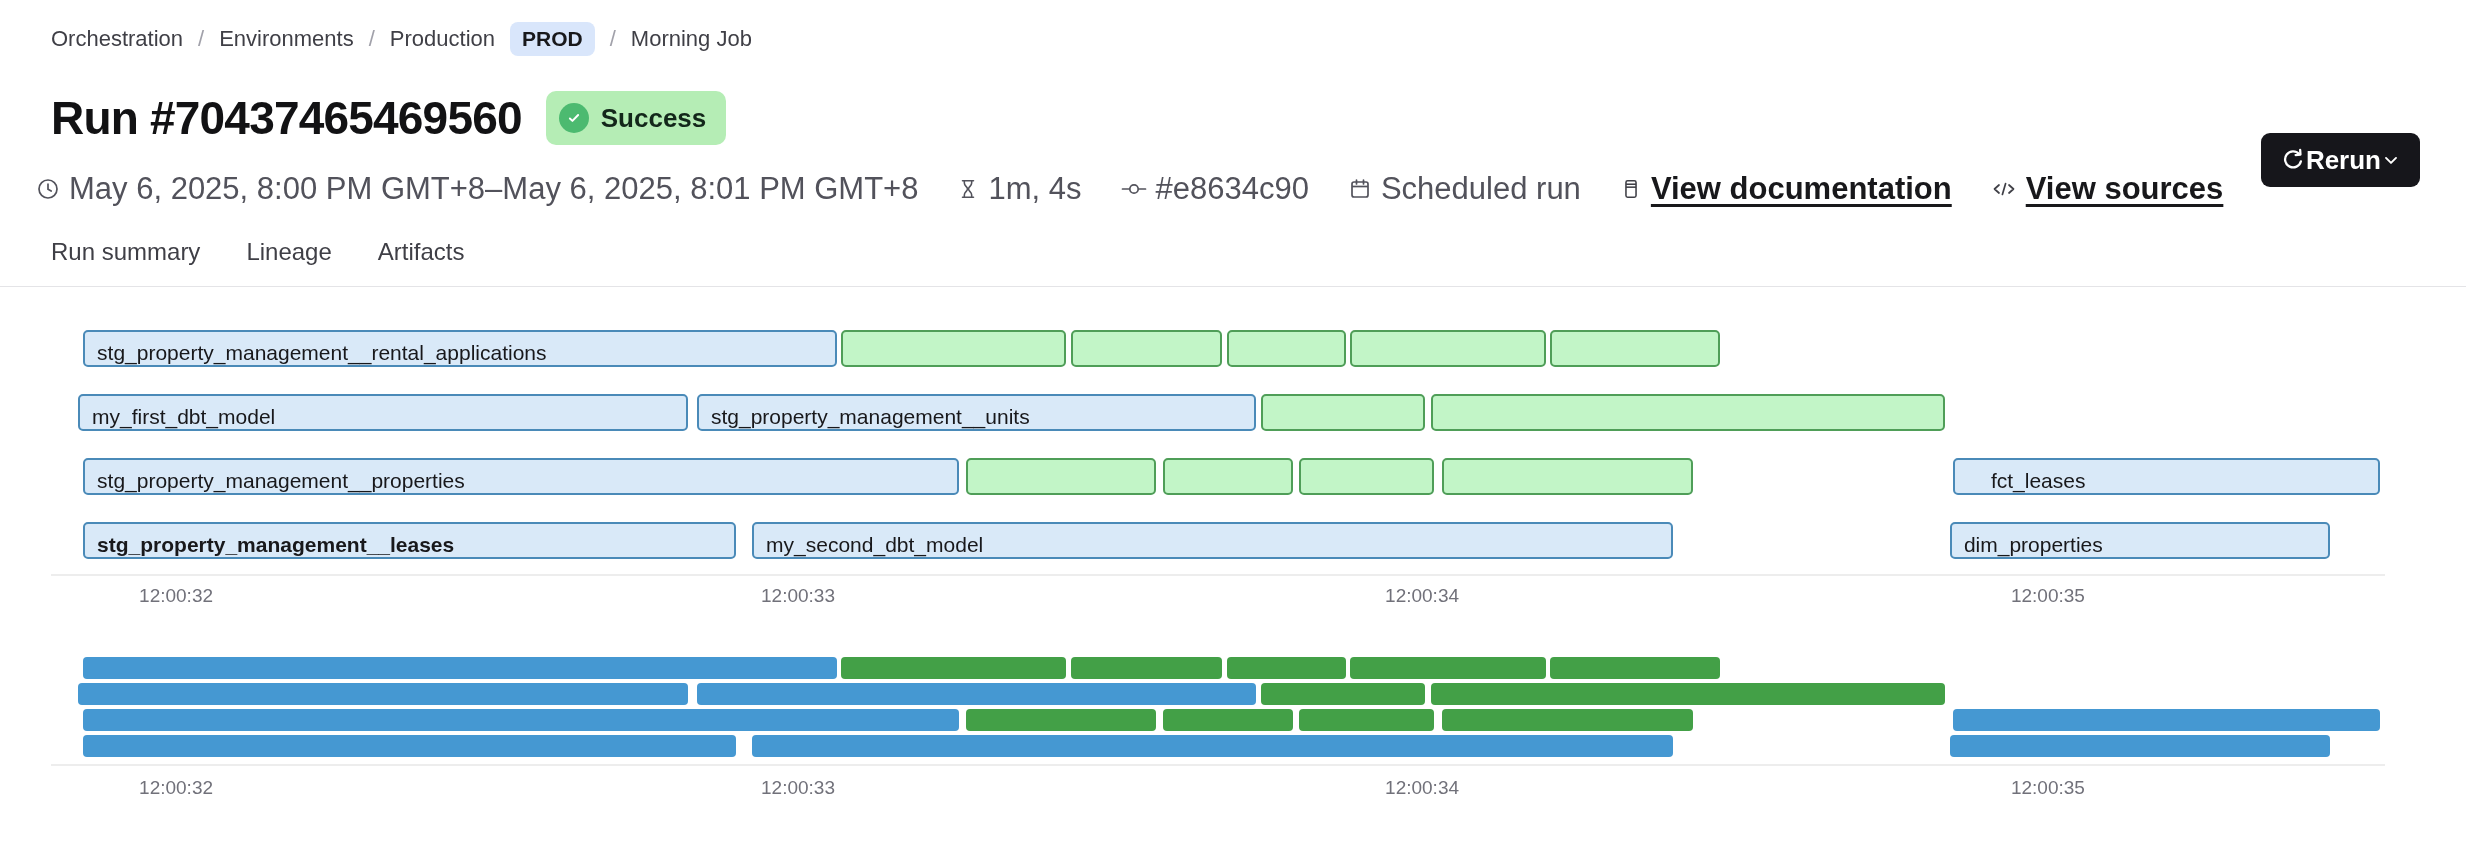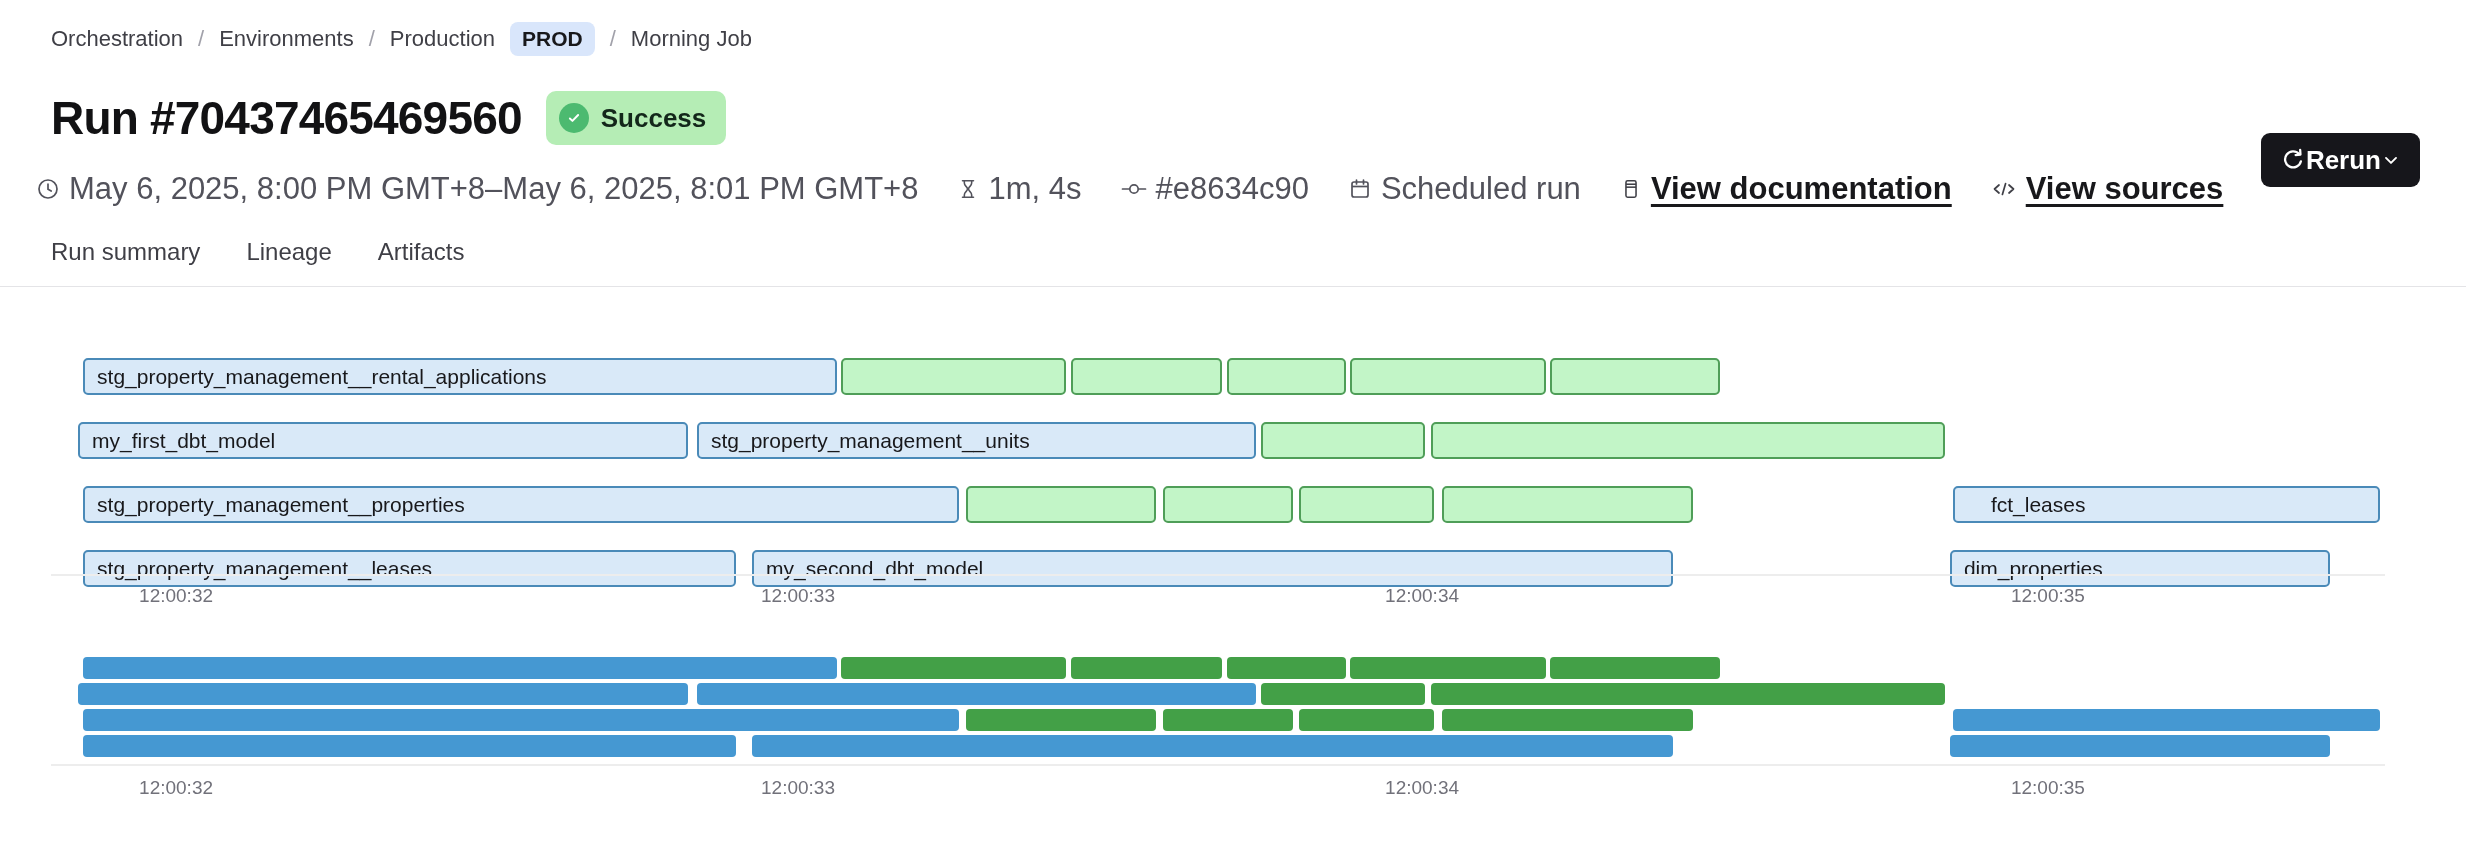--- a/index.html
+++ b/index.html
@@ -28,21 +28,21 @@
   .meta-row svg {flex:0 0 auto;}
 
   
   .tabs {position:absolute; left:51px; top:226px; display:flex; align-items:flex-start; gap:46px; font-size:24px; color:#3f3f46; height:60px;}
   .tab {cursor:pointer; padding:12px 0;}
   .tab.active {border:2px solid #2e5fd7; border-radius:8px; padding:12px 20px; color:#0f0f10; font-weight:700;}
   .tabs-divider {position:absolute; left:0; top:286px; width:2466px; height:1px; background:#e4e4e7;}
 
   
   .gantt {position:absolute; left:78px; top:330px; width:2307px; height:232px;}
-  .gantt-bar {position:absolute; height:37px; border-radius:5px; box-sizing:border-box; border:2px solid; display:flex; align-items:center; overflow:hidden; cursor:pointer;margin-top:28px;}
+  .gantt-bar {position:absolute; height:37px; border-radius:5px; box-sizing:border-box; border:2px solid; display:flex; align-items:flex-end; overflow:hidden; cursor:pointer;}
   .gantt-bar.blue {background:#d9e9f8; border-color:#4a8ab8;}
   .gantt-bar.green {background:#c2f5c7; border-color:#4f9e58;}
   .bar-label {font-size:21px; color:#18181b; padding-left:12px; white-space:nowrap;}
 
   
   .axis {position:absolute; left:78px; width:2307px; height:26px; font-size:19px; color:#71717a;}
   #gantt-axis {top:585px;}
   #mini-axis {top:777px;}
   .tick-label {position:absolute; transform:translateX(-50%); white-space:nowrap; top:0;}
 
@@ -185,21 +185,21 @@
       <div class="gantt-bar blue" style="left: 0.22%; width: 37.97%; top: 128px;">
         <span class="bar-label">stg_property_management__properties</span>
       </div>
       <div class="gantt-bar green" style="left: 38.49%; width: 8.24%; top: 128px;"></div>
       <div class="gantt-bar green" style="left: 47.03%; width: 5.64%; top: 128px;"></div>
       <div class="gantt-bar green" style="left: 52.93%; width: 5.85%; top: 128px;"></div>
       <div class="gantt-bar green" style="left: 59.12%; width: 10.88%; top: 128px;"></div>
       <div class="gantt-bar blue" style="left: 81.27%; width: 18.51%; top: 128px; padding-left: 24px;">
         <span class="bar-label">fct_leases</span>
       </div>
-      <div class="gantt-bar blue" style="left: 0.22%; width: 28.3%; top: 192px;">
+      <div class="gantt-bar blue" style="left: 0.22%; width: 28.3%; top: 192px; font-weight: bold;">
         <span class="bar-label">stg_property_management__leases</span>
       </div>
       <div class="gantt-bar blue" style="left: 29.22%; width: 39.92%; top: 192px;">
         <span class="bar-label">my_second_dbt_model</span>
       </div>
       <div class="gantt-bar blue" style="left: 81.14%; width: 16.48%; top: 192px;">
         <span class="bar-label">dim_properties</span>
       </div>
     </div>
   <div class="divider main-divider"></div>

